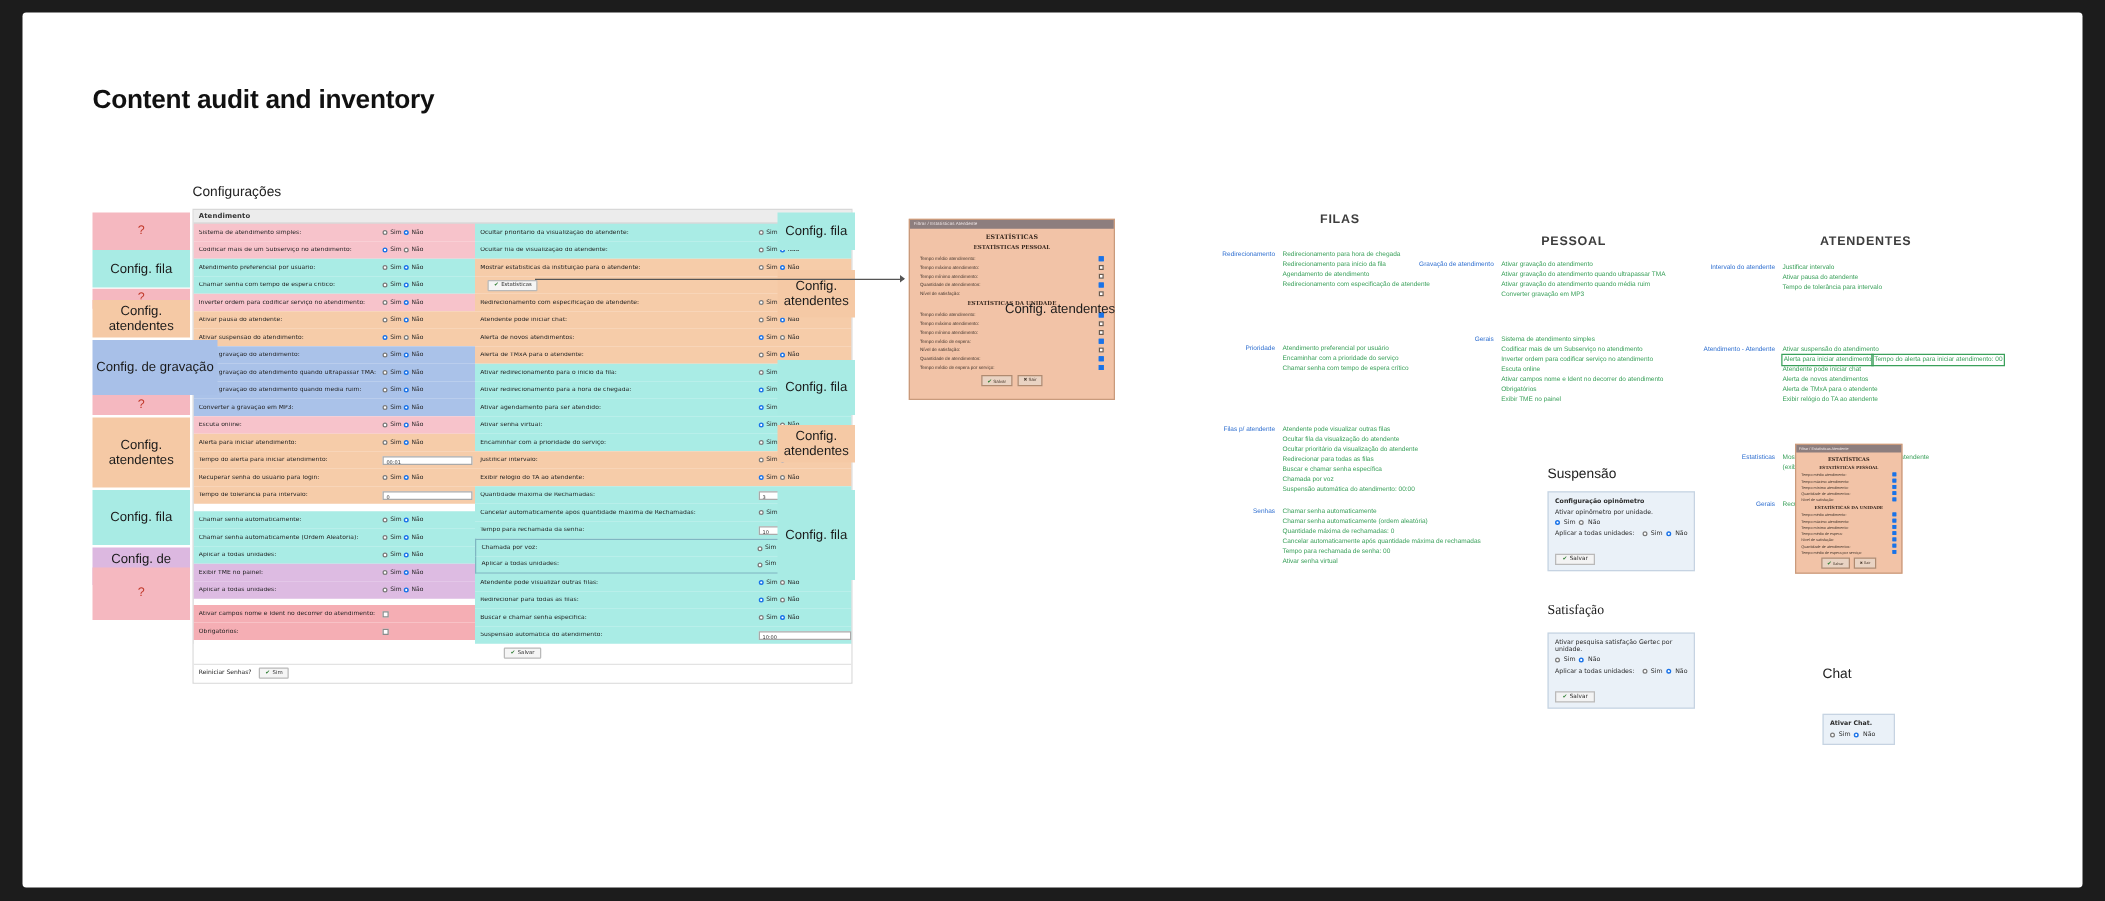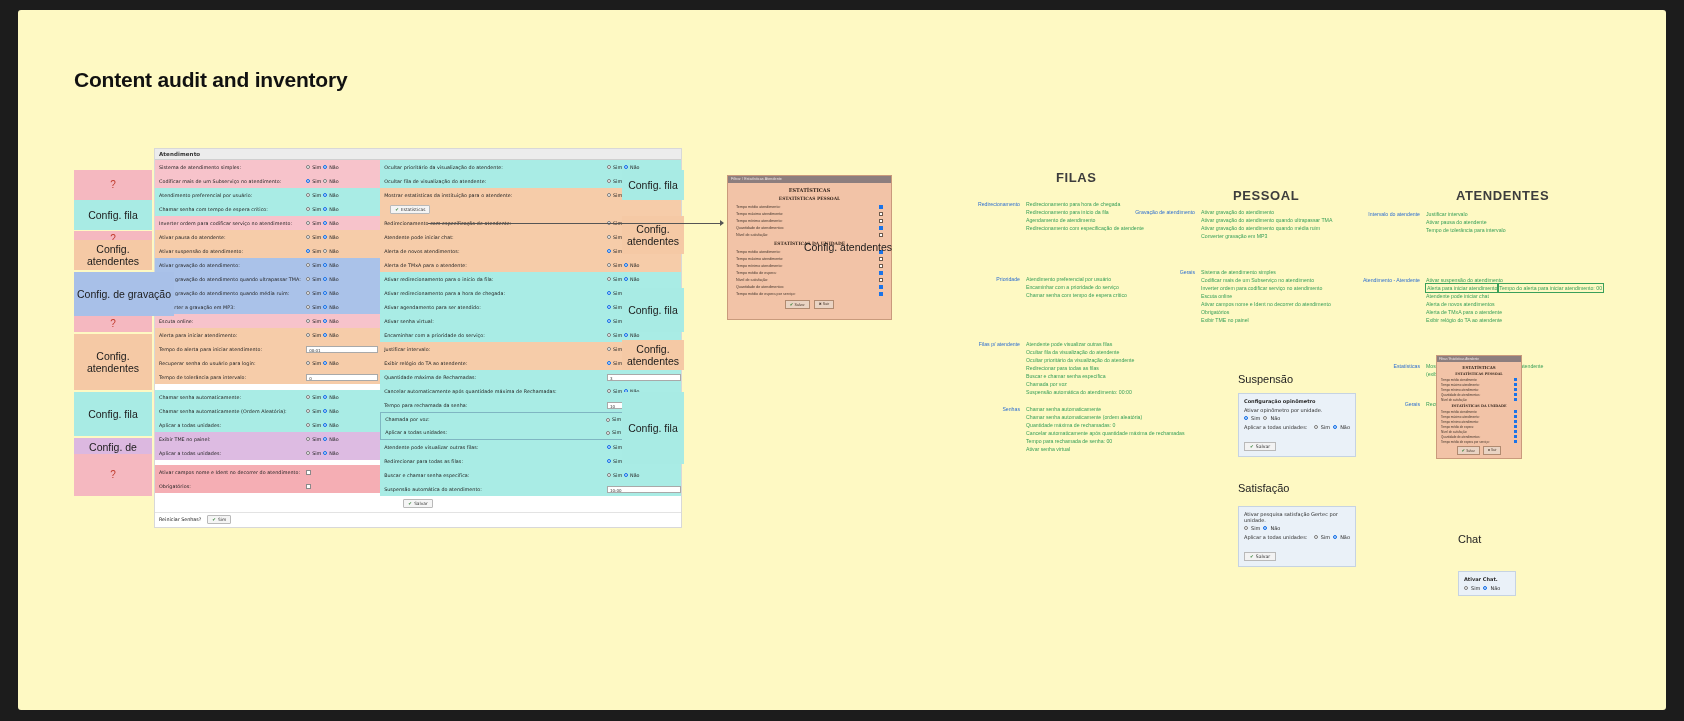--- a/index.html
+++ b/index.html
@@ -6,21 +6,21 @@
   html, body { margin:0; padding:0; }
   body {
     width:1684px; height:721px;
     background:#1c1c1c;
     font-family:"Liberation Sans", sans-serif;
     overflow:hidden;
   }
   .canvas {
     position:absolute; left:18px; top:10px;
     width:1648px; height:700px;
-    background:#fef9c3;
+    background:#ffffff;
     border-radius:3px;
     overflow:hidden;
   }
   .page-title {
     position:absolute; left:56px; top:58px;
     font-size:21px; font-weight:bold; color:#111; letter-spacing:-0.2px;
   }
 
   
   .cfg-wrap { position:absolute; left:56px; top:138px; width:630px; }
@@ -90,21 +90,21 @@
   .arrow-line { position:absolute; height:1px; background:#555; }
   .arrow-head {
     position:absolute; width:0; height:0;
     border-top:3px solid transparent; border-bottom:3px solid transparent;
     border-left:4px solid #555;
   }
 
   
   .inv-col { position:absolute; }
   .inv-head {
-    font-size:13px; font-weight:bold; color:#3d3d3d; letter-spacing:0.6px;
+    font-size:10px; font-weight:bold; color:#3d3d3d; letter-spacing:0.6px;
     font-family:"Liberation Sans", sans-serif;
     text-align:center;
   }
   .inv-group { position:absolute; display:flex; }
   .inv-cat {
     font-size:5.2px; color:#2f6fd0; text-align:right; width:78px;
     padding-right:6px; line-height:1.55; font-weight:500;
   }
   .inv-items { font-size:5.2px; color:#3aa05a; line-height:1.55; }
   .inv-items div { white-space:nowrap; }
@@ -129,20 +129,21 @@
   }
 </style>
 </head>
 <body>
 
 <div class="canvas">
 
   <div class="page-title">Content audit and inventory</div>
 
   <div class="cfg-wrap">
+    <div class="cfg-title">Configurações</div>
 
     <div class="cfg-shot">
       <div class="cfg-header">Atendimento</div>
 
       <div class="cfg-cols">
 
         <div class="cfg-col left" id="leftcol">
             <div class="row" style="background: rgb(247, 195, 203);">
               <span class="lbl">Sistema de atendimento simples:</span>
               <span class="ctrl">
@@ -866,21 +867,21 @@
         <span>Não</span>
     </div>
     <div>
       <span class="wbtn">
           <span class="tick">✔</span> 
           <span>Salvar</span>
         </span>
     </div>
   </div>
 
-  <div class="wcard-title" style="position:absolute;left:1220px;top:472px;">Satisfação</div>
+  <div class="wcard-title" style="position:absolute;left:1220px;top:472px;font-family:Liberation Serif, serif;">Satisfação</div>
   <div class="wcard" style="position:absolute;left:1220px;top:496px;width:118px;">
     <div class="wl">Ativar pesquisa satisfação Gertec por unidade.</div>
     <div class="wrow">
       <span class="rad"></span>
         <span>Sim</span>
       <span class="rad on"></span>
         <span>Não</span>
     </div>
     <div class="wrow">
       <span style="flex:1">Aplicar a todas unidades:</span>

